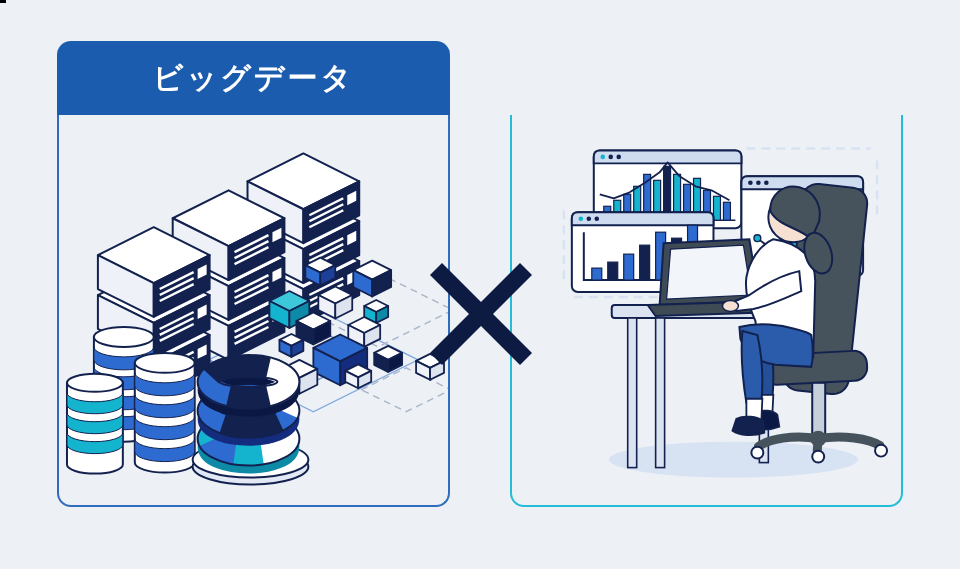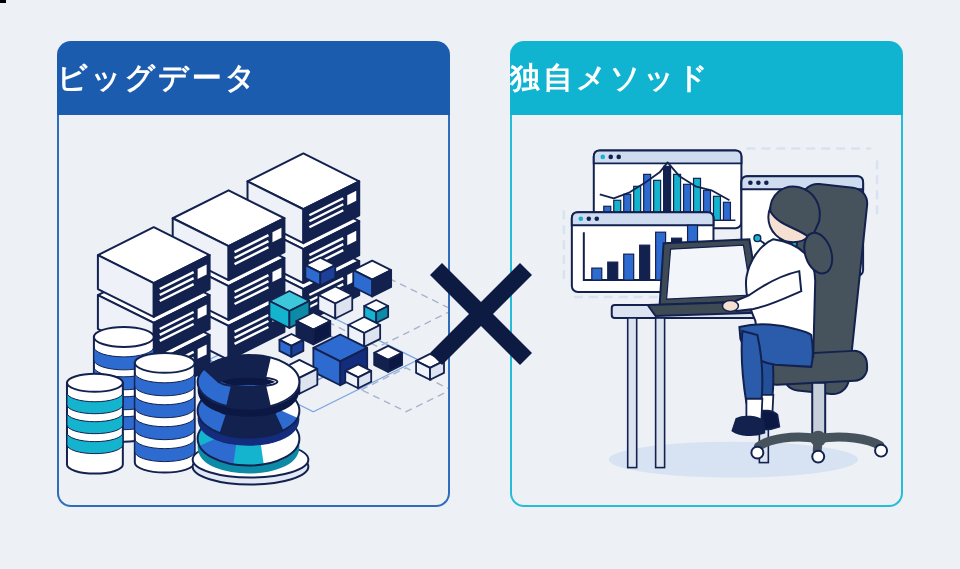--- a/index.html
+++ b/index.html
@@ -16,21 +16,21 @@
     font-family:"DejaVu Sans","Liberation Sans",sans-serif;
     position:relative;overflow:hidden;
   }
   .stage{position:absolute;inset:0}
   .corner-artifact{position:absolute;left:0;top:0;width:6px;height:3px;background:#000}
   .card{position:absolute;top:41px;width:393px;height:466px}
   .card-left{left:57px}
   .card-right{left:510px}
   .card-header{
     height:74px;border-radius:14px 14px 0 0;
-    display:flex;align-items:center;justify-content:flex-start;
+    display:flex;align-items:center;justify-content:center;
   }
   .card-left .card-header{background:var(--blue-header)}
   .card-right .card-header{background:var(--teal-header)}
   .card-title{
     margin:0;color:#fff;font-size:30px;font-weight:700;letter-spacing:3px;line-height:1;
   }
   .card-body{
     position:absolute;left:0;right:0;top:74px;bottom:0;
     border:2px solid;border-top:none;border-radius:0 0 14px 14px;
   }
@@ -216,23 +216,20 @@
   </section>
 
   <div class="multiply">
     <svg width="120" height="120" viewBox="0 0 120 120" aria-label="×">
       <line x1="15" y1="15" x2="105" y2="105" style="stroke:var(--ink);stroke-width:17"></line>
       <line x1="105" y1="15" x2="15" y2="105" style="stroke:var(--ink);stroke-width:17"></line>
     </svg>
   </div>
 
   <section class="card card-right">
-    <header class="card-header">
-      <h2 class="card-title">独自メソッド</h2>
-    </header>
     <div class="card-body">
       <svg width="389" height="390" viewBox="0 0 390 390">
 
         <g>
           <ellipse cx="222" cy="345" rx="125" ry="18" style="fill:var(--shadow)"></ellipse>
         </g>
 
         <g>
           <line x1="235" y1="33" x2="360" y2="33" style="stroke:#d8e2f0;stroke-width:2.5" stroke-dasharray="9 6"></line>
           <line x1="366" y1="45" x2="366" y2="105" style="stroke:#d8e2f0;stroke-width:2.5" stroke-dasharray="9 6"></line>

